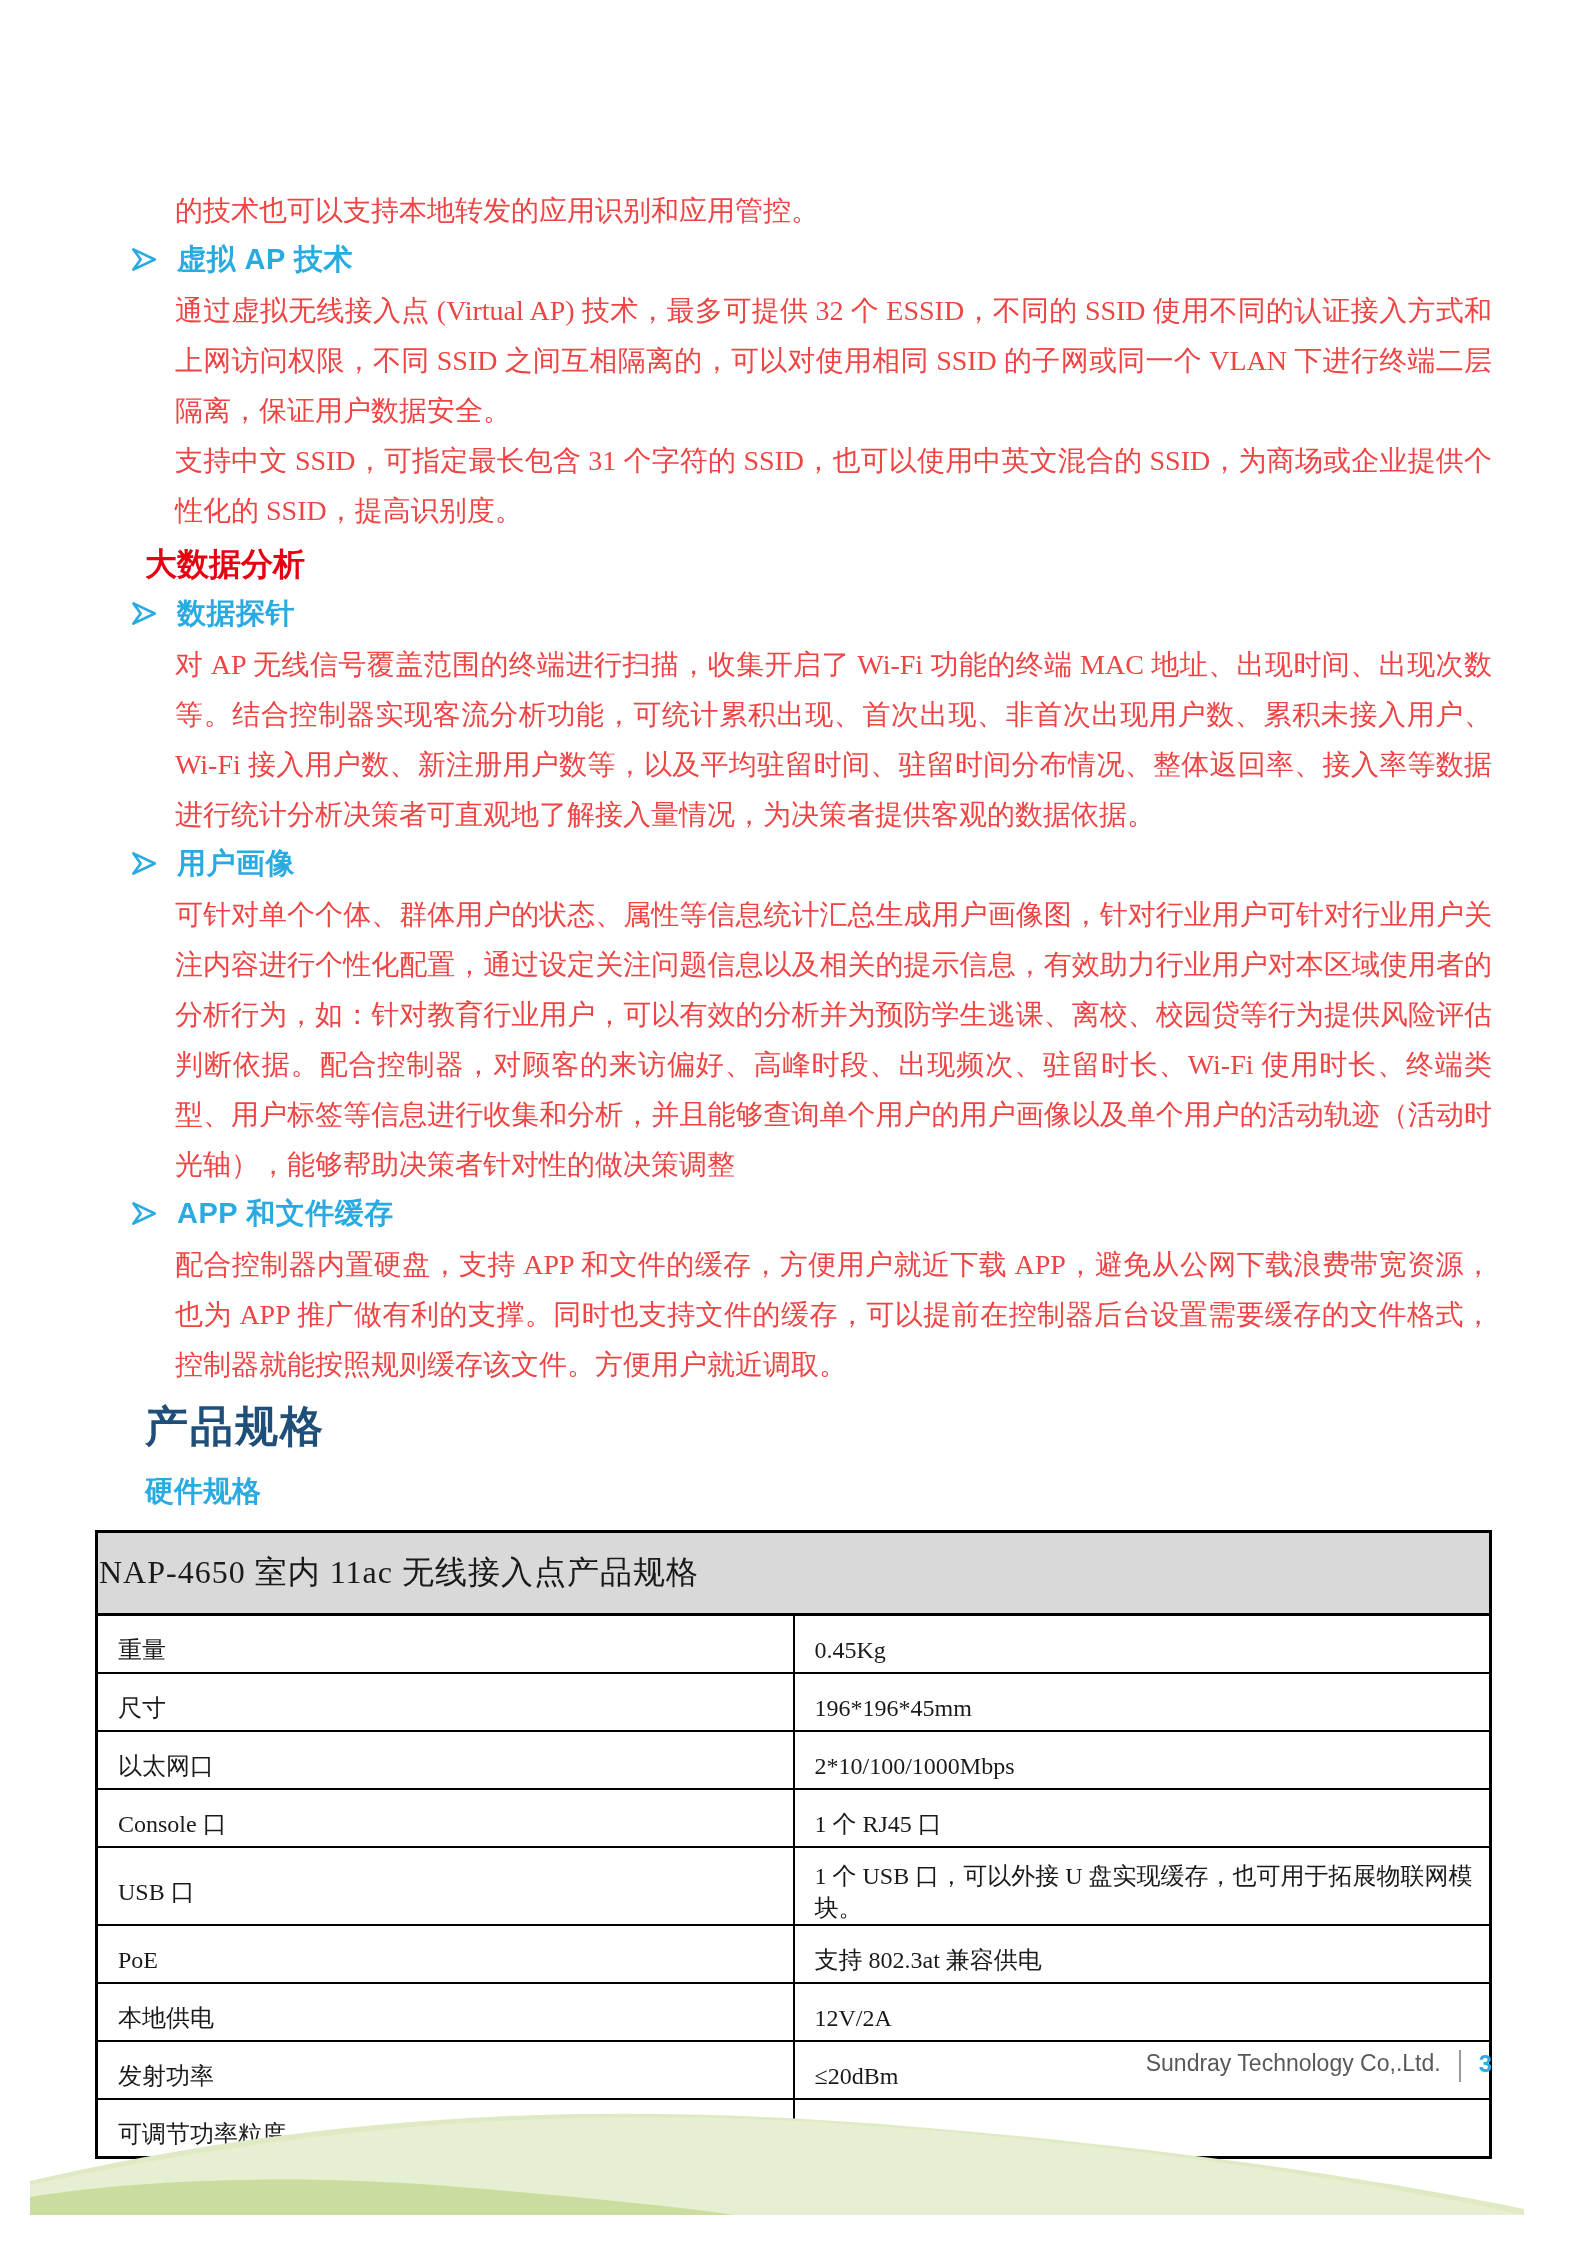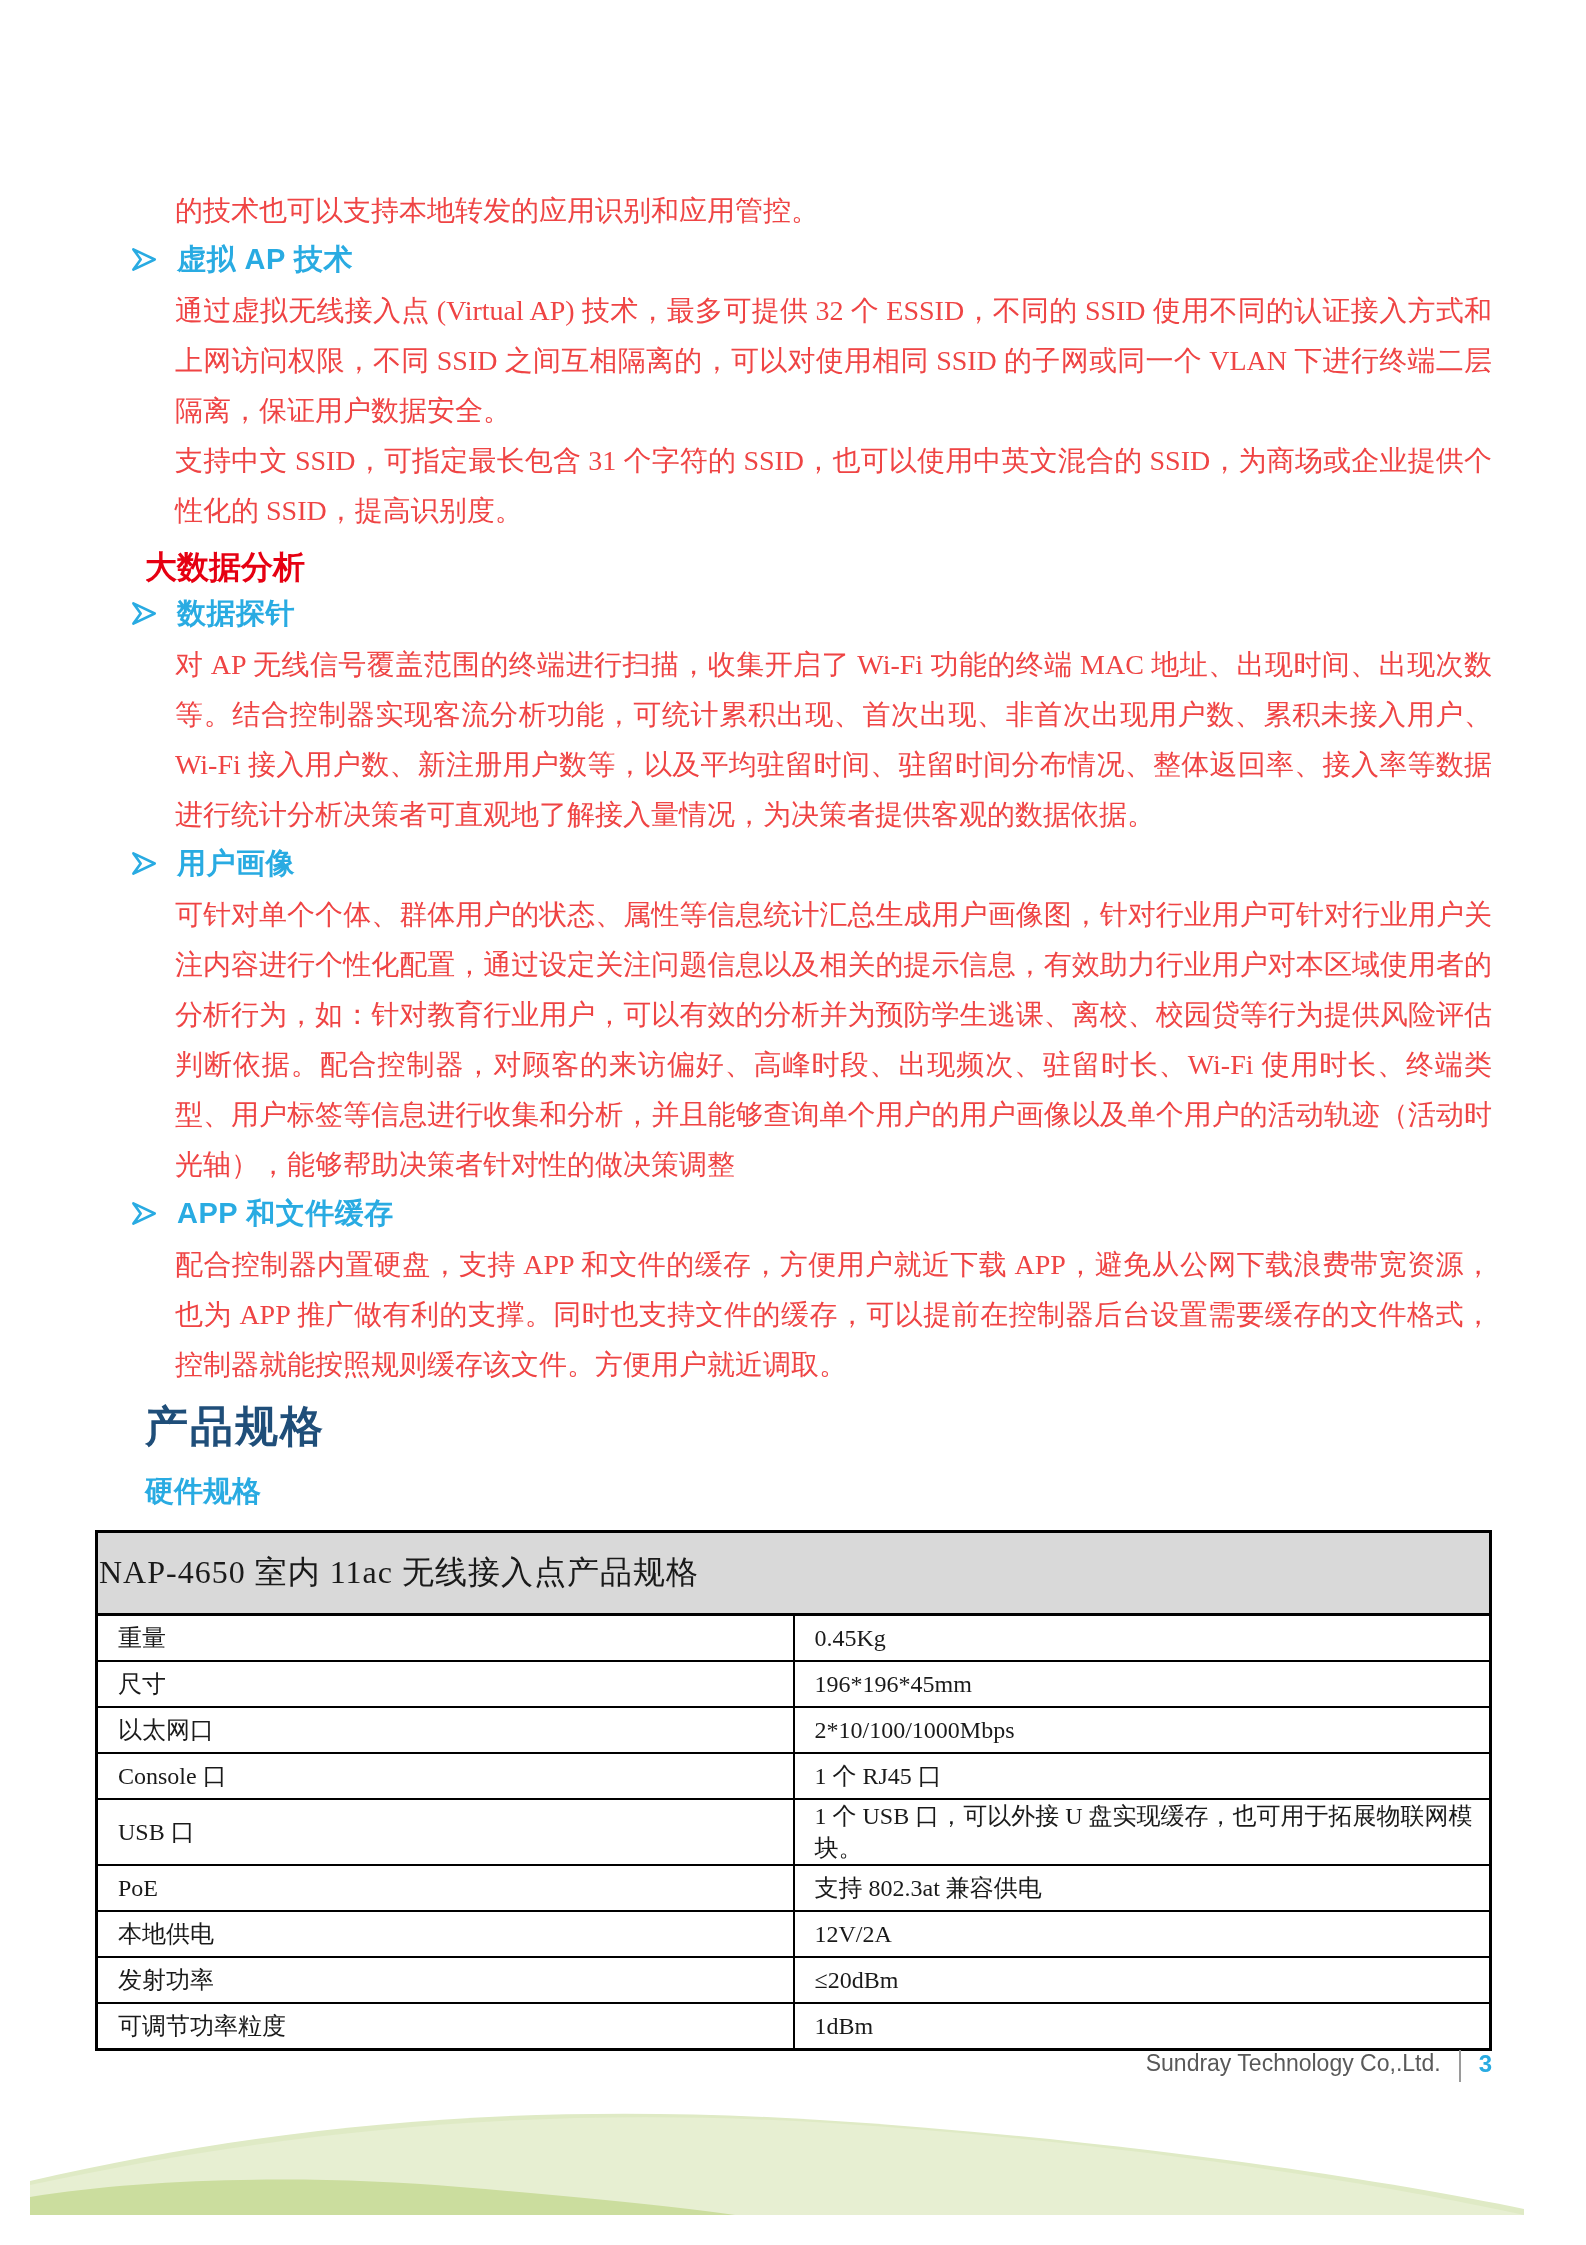--- a/index.html
+++ b/index.html
@@ -16,41 +16,41 @@
     display:flex;align-items:center;gap:20px;
     margin:4px 0 8px 35px;height:38px;
     font-family:"Liberation Sans","DejaVu Sans",sans-serif;
   }
   .bullet-icon{width:27px;height:27px;flex:0 0 auto;display:block;}
   .bullet-label{
     color:#29ABE2;font-size:29px;font-weight:bold;line-height:38px;letter-spacing:0.5px;
   }
   .red-heading{
     margin:12px 0 8px 50px;font-size:32px;font-weight:bold;color:#E60012;line-height:38px;
-    font-family:Liberation Sans, sans-serif;
+    font-family:Liberation Mono, monospace;
   }
   .navy-heading{
     margin:10px 0 0 50px;font-size:43px;font-weight:bold;color:#1F4E79;line-height:54px;
     font-family:"Liberation Serif","DejaVu Serif",serif;letter-spacing:2px;
   }
   .cyan-subheading{
     margin:18px 0 20px 50px;font-size:29px;font-weight:bold;color:#29ABE2;line-height:38px;
     font-family:"Liberation Sans","DejaVu Sans",sans-serif;
   }
   table.spec-table{
     width:100%;border-collapse:collapse;border:3px solid #000;margin-top:6px;
     table-layout:fixed;
   }
   table.spec-table th{
     background:#D9D9D9;height:78px;font-size:32px;font-weight:normal;
     border-bottom:3px solid #000;text-align:left;letter-spacing:1px;
     font-family:"Liberation Serif","DejaVu Serif",serif;
   }
   table.spec-table td{
-    height:44px;font-size:24px;padding:0 10px 0 20px;vertical-align:middle;
+    height:44px;font-size:24px;padding:12px 10px 0 20px;vertical-align:middle;
     border-top:2px solid #000;background:#fff;text-align:left;
   }
   td.cell-label{width:270px;border-right:2px solid #000;}
   .footer{
     position:absolute;top:2050px;right:94px;display:flex;gap:18px;
     font-family:"Liberation Sans","DejaVu Sans",sans-serif;font-size:23px;color:#595959;
   }
   .footer-sep{width:2px;height:32px;background:#9a9a9a;}
   .footer-page{color:#29ABE2;font-weight:bold;font-size:24px;}
   .wave{position:absolute;left:30px;bottom:30px;width:1494px;height:122px;display:block;}

